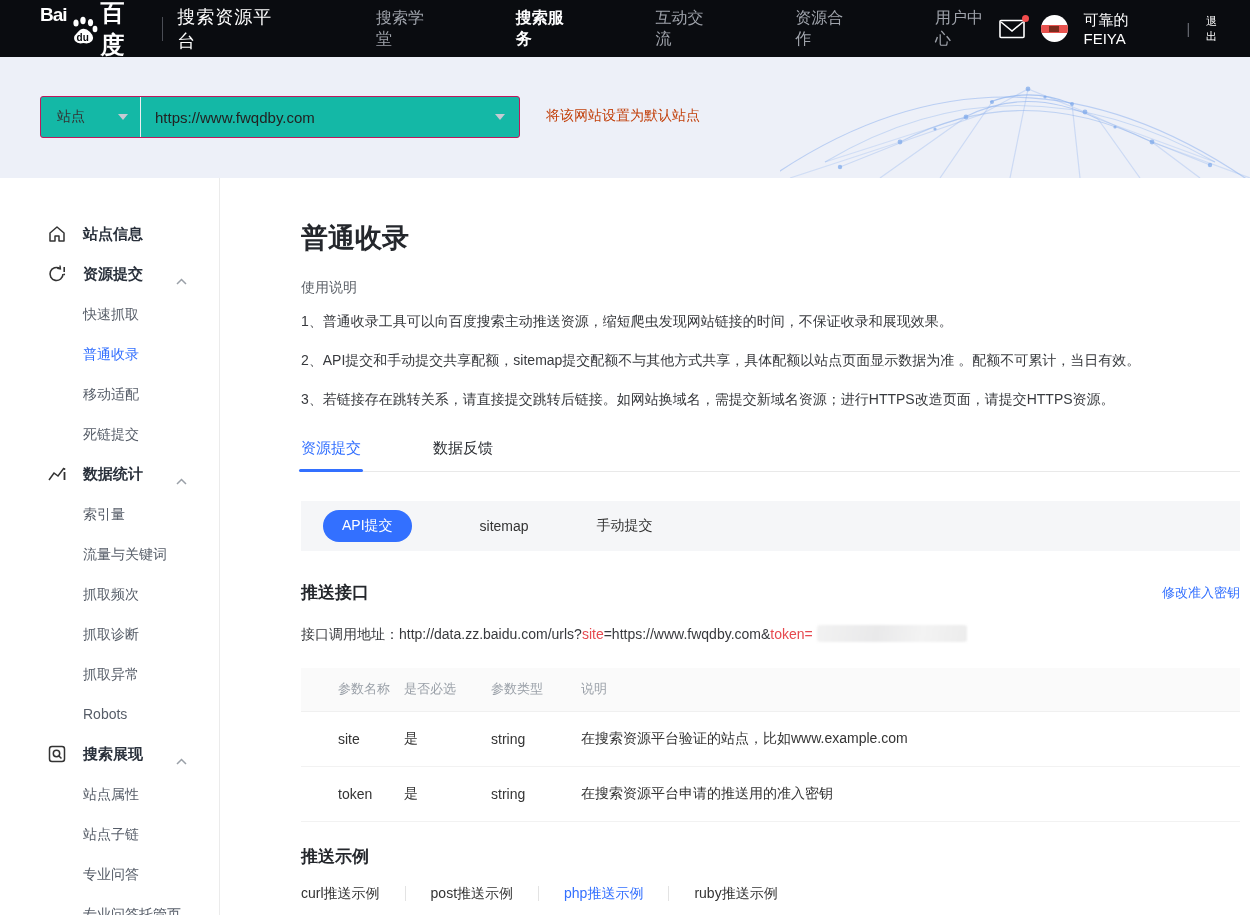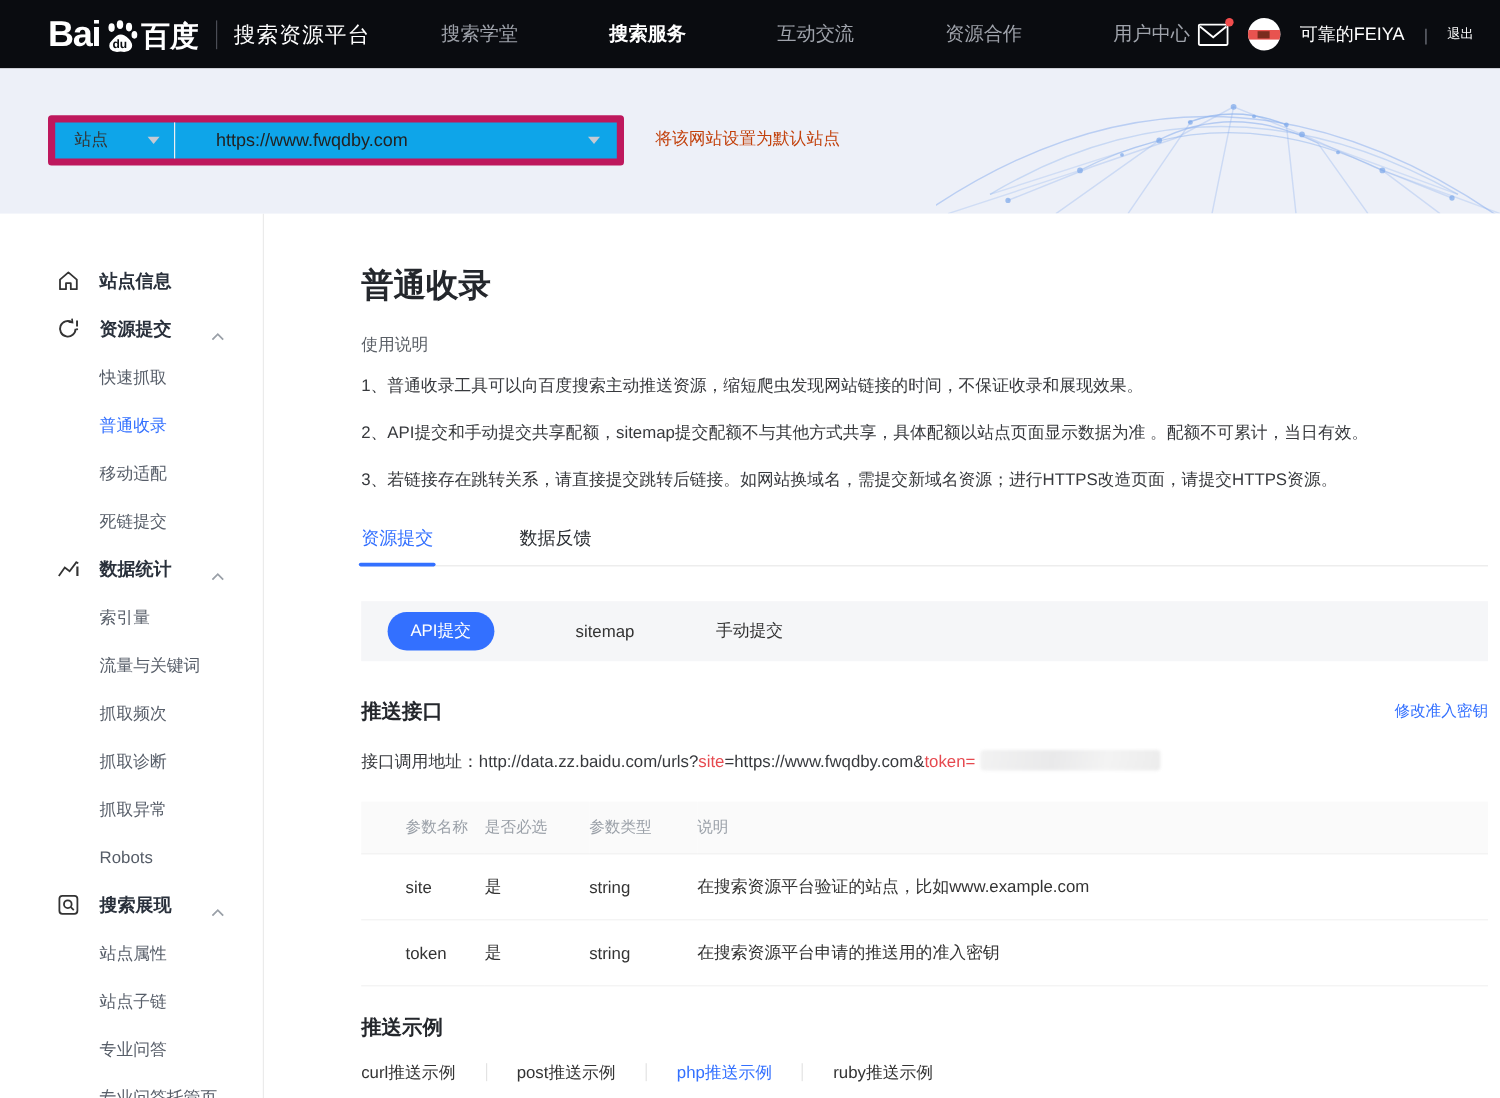--- a/index.html
+++ b/index.html
@@ -3,44 +3,44 @@
 <meta charset="utf-8">
 <style>
   * { margin:0; padding:0; box-sizing:border-box; }
   html,body { width:1250px; height:915px; overflow:hidden; background:#fff;
     font-family:"Liberation Sans","DejaVu Sans",sans-serif; }
 
   
   .header { height:57px; background:#0a0c10; display:flex; align-items:center;
     padding:0 22px 0 40px; color:#fff; position:relative; }
   .logo { display:flex; align-items:baseline; gap:2px; }
-  .logo-bai { font-size:30px; font-weight:bold; letter-spacing:-1px; }
+  .logo-bai { font-size:19px; font-weight:bold; letter-spacing:-1px; }
   .paw { position:relative; width:30px; height:30px; align-self:center; }
   .paw-du { position:absolute; bottom:1px; left:8px; font-size:10px; color:#0a0c10; font-weight:bold; }
   .logo-cn { font-size:24px; font-weight:bold; }
   .logo-divider { width:1px; height:24px; background:#4a4d55; margin:0 14px; align-self:center; }
   .platform-name { font-size:18px; letter-spacing:1px; color:#fff; }
-  .top-nav { display:flex; margin-left:59px; gap:76px; }
+  .top-nav { display:flex; margin-left:85px; gap:76px; }
   .top-nav-item { font-size:16px; color:#9fa3ab; cursor:pointer; }
   .top-nav-item.active { color:#fff; font-weight:bold; }
   .header-right { margin-left:auto; display:flex; align-items:center; gap:16px; }
   .mail-wrap { position:relative; width:26px; height:20px; cursor:pointer; }
   .mail-dot { position:absolute; top:-4px; right:-4px; width:7px; height:7px; border-radius:50%; background:#f24d4d; }
   .avatar { width:27px; height:27px; border-radius:50%; background:#fff; position:relative; overflow:hidden; }
   .avatar-band { position:absolute; top:10px; left:0; width:100%; height:8px; background:#e8534f; }
   .avatar-band:before { content:""; position:absolute; left:8px; top:1px; width:10px; height:6px; background:#7a2c1e; }
   .username { font-size:15px; color:#fff; cursor:pointer; }
   .header-sep { color:#6b6f77; font-size:14px; }
   .logout { font-size:11px; color:#fff; cursor:pointer; }
 
   
   .banner { height:121px; background:#edf0f8; position:relative; overflow:hidden; }
   .globe { position:absolute; right:0; top:0; }
   .selector-box { position:absolute; left:40px; top:39px; width:480px; height:42px;
-    background:#0ea5e9; border:6px solid #be185d; border-radius:3px; display:flex; align-items:stretch;gap:20px; }
+    background:#14b8a6; border:1px solid #be185d; border-radius:3px; display:flex; align-items:stretch; }
   .sel-site { width:100px; display:flex; align-items:center; justify-content:space-between;
     padding:0 12px 0 16px; border-right:1px solid #eceef2; cursor:pointer; }
   .sel-site-label { font-size:14px; color:#333; }
   .sel-url { flex:1; display:flex; align-items:center; justify-content:space-between; padding:0 14px 0 14px; cursor:pointer; }
   .sel-url-value { font-size:15px; color:#222; }
   .chev-down { width:0; height:0; border-left:5px solid transparent; border-right:5px solid transparent; border-top:6px solid #c6cad3; }
   .default-link { position:absolute; left:546px; top:50px; font-size:14px; color:#c2410c; cursor:pointer; text-decoration:none; }
 
   
   .layout { display:flex; height:737px;gap:18px; }

